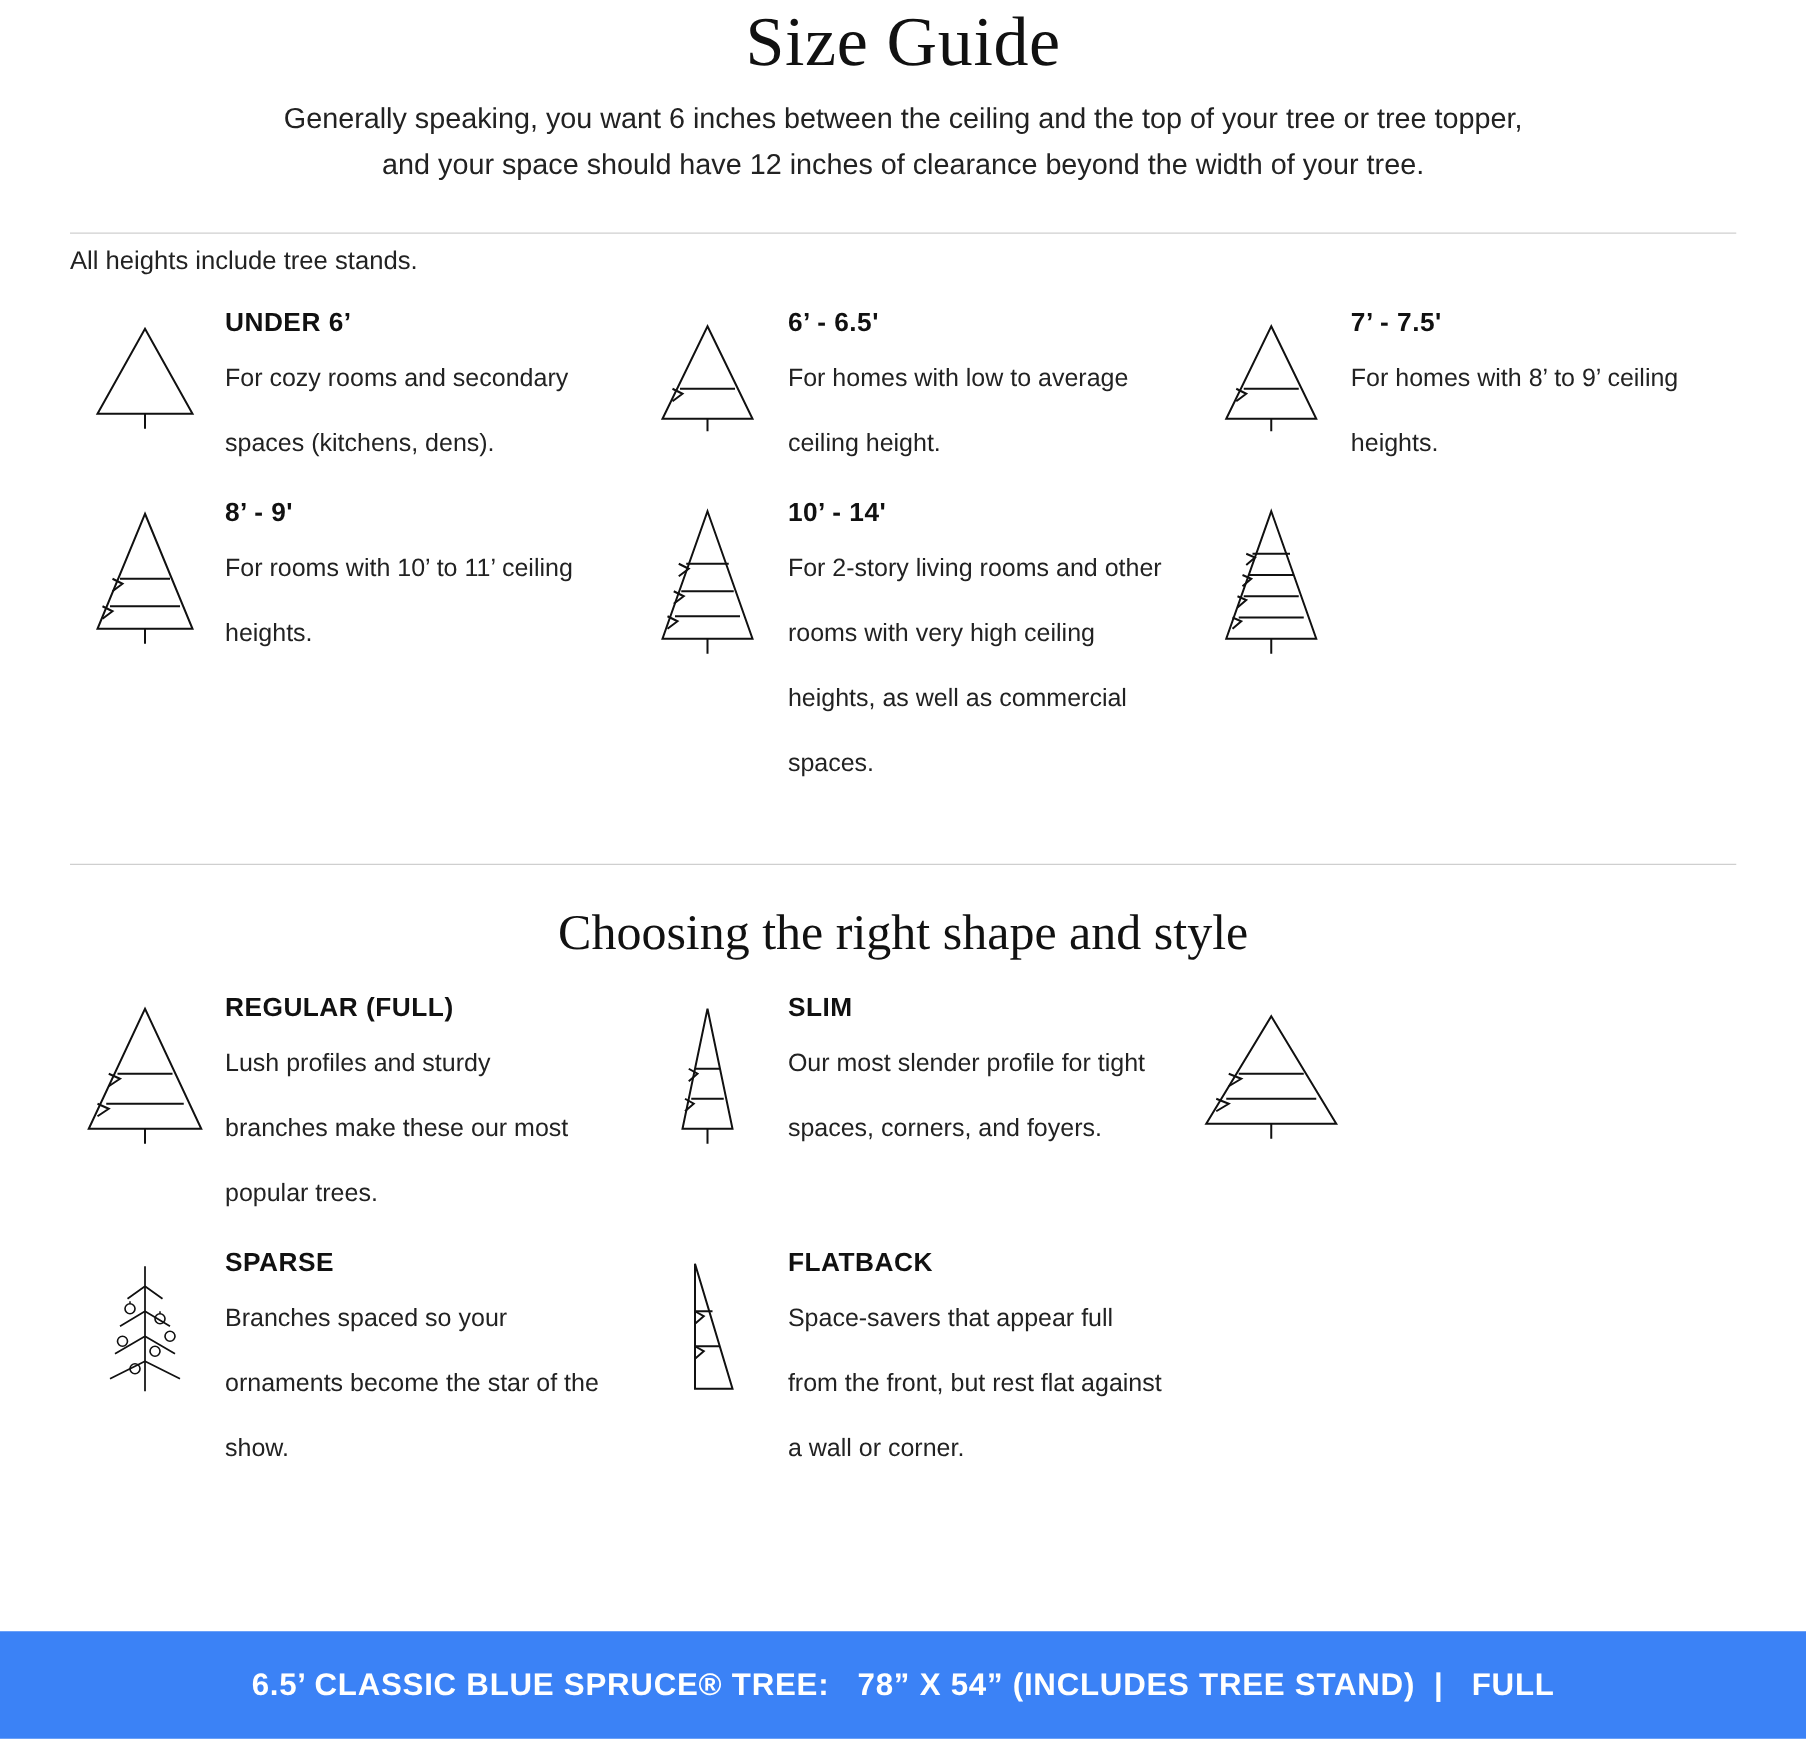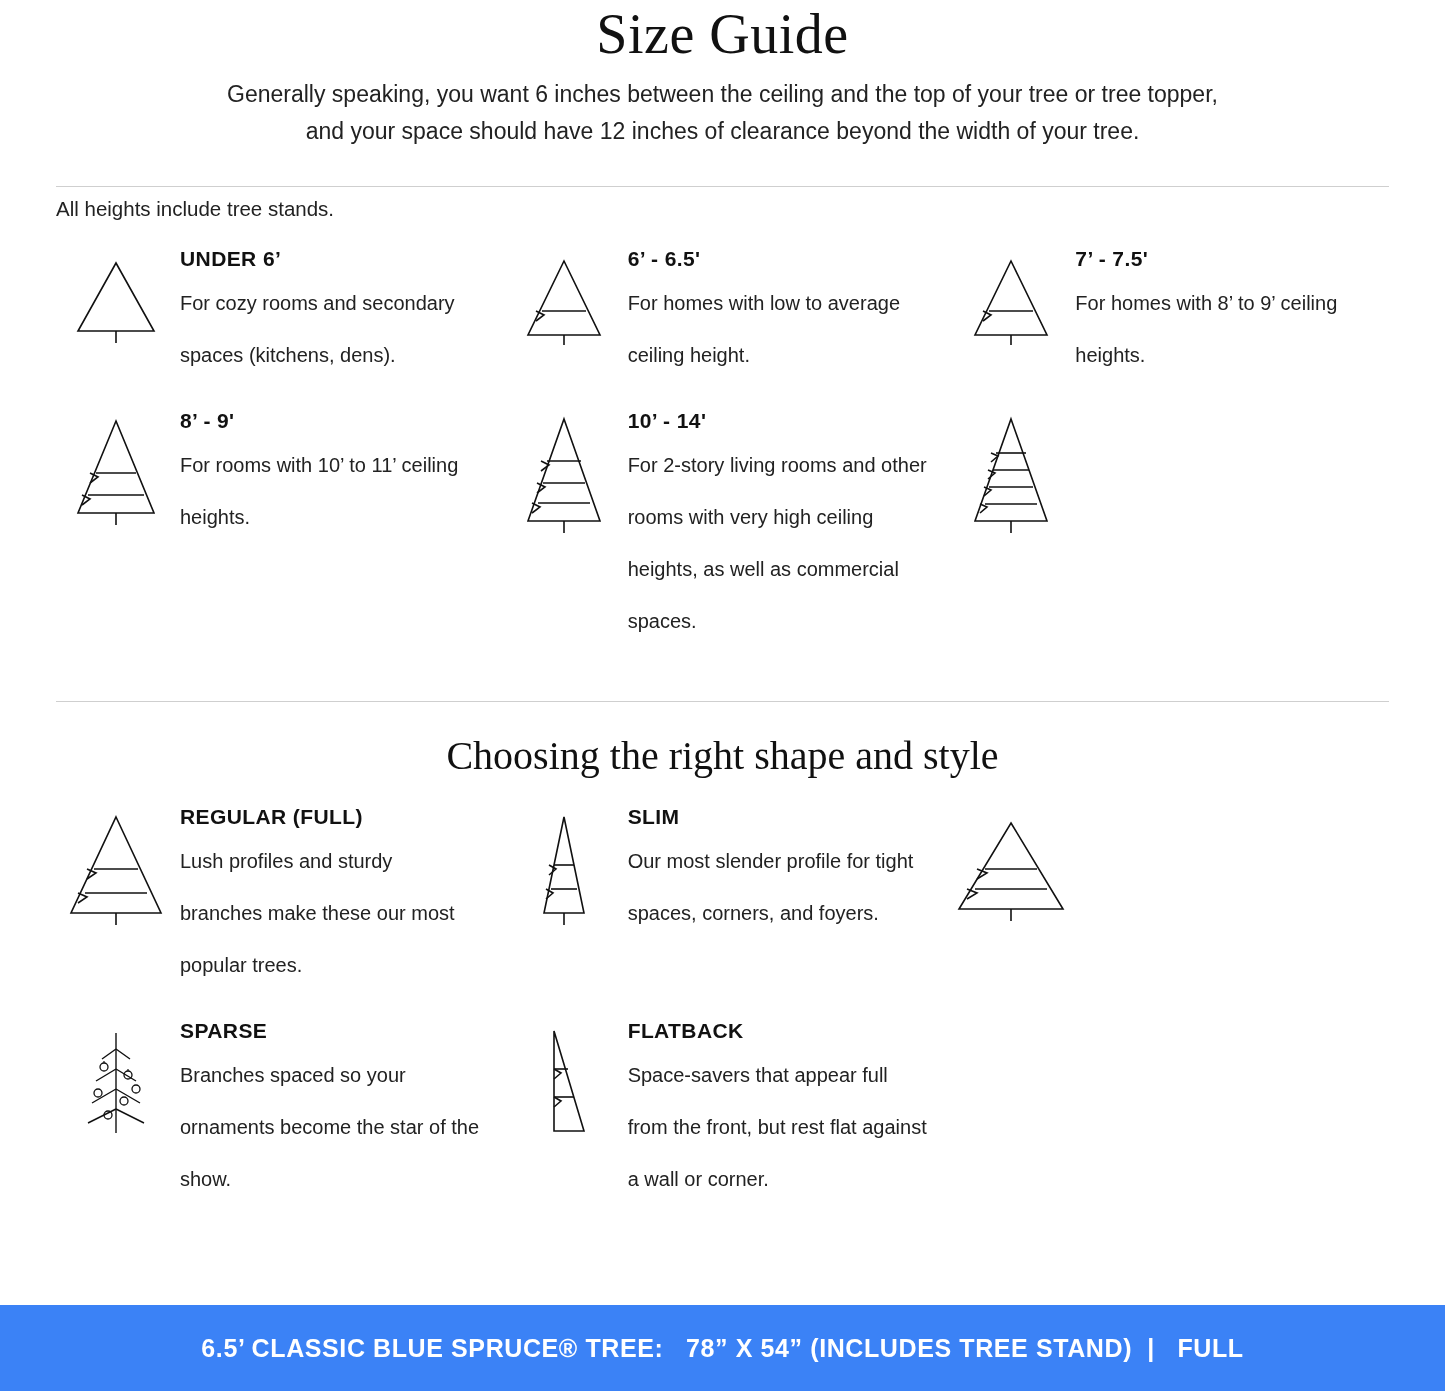--- a/index.html
+++ b/index.html
@@ -69,21 +69,20 @@
     color: #222;
   }
 
   
   .grid {
     display: grid;
     grid-template-columns: repeat(3, 1fr);
     column-gap: 18px;
     row-gap: 0px;
     margin-top: 26px;
-    gap: 10px;
   }
   .cell {
     display: flex;
     align-items: flex-start;
     padding-bottom: 18px;
   }
   .cell .art {
     width: 120px;
     min-width: 120px;
     display: flex;

